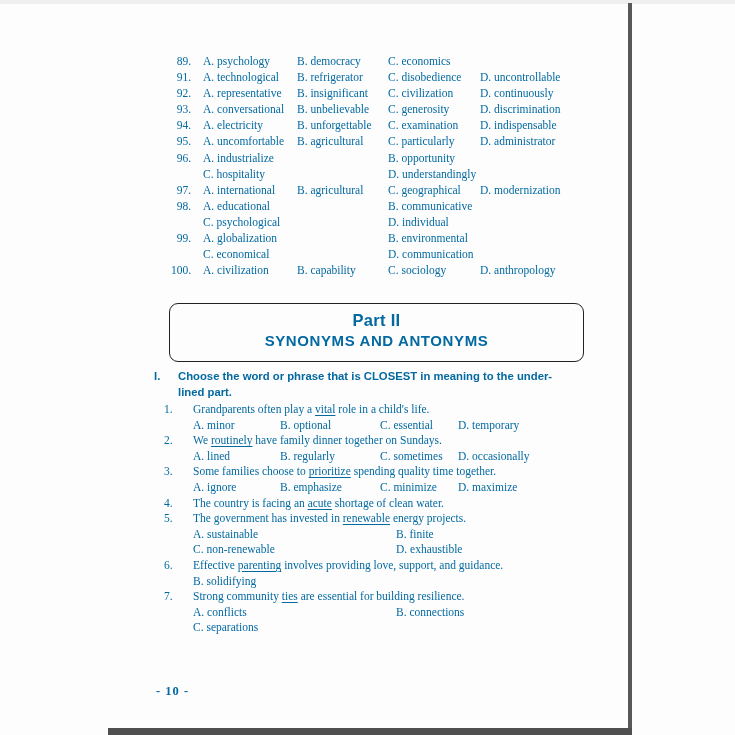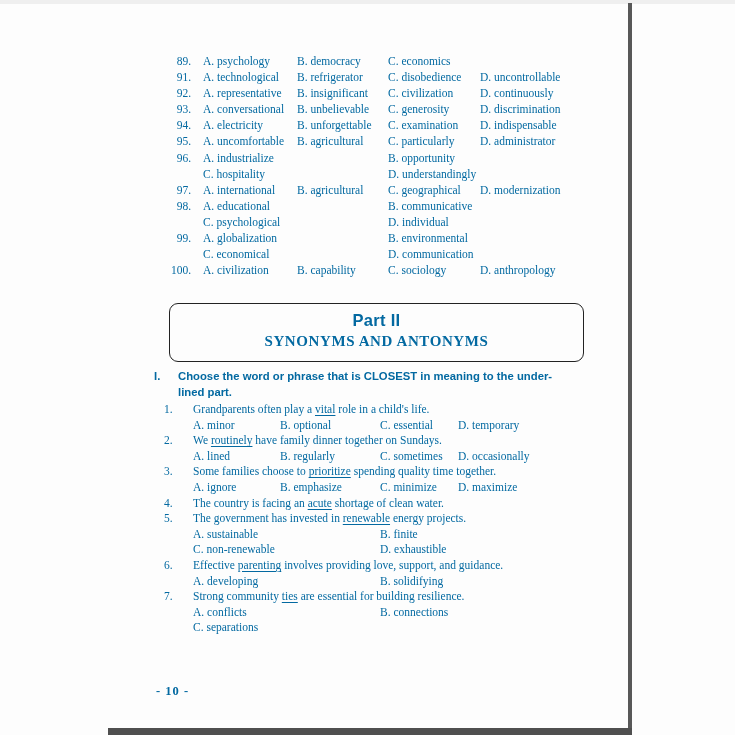--- a/index.html
+++ b/index.html
@@ -17,35 +17,35 @@
   .u-row4{display:grid;grid-template-columns:53px 94px 91px 92px auto;line-height:16.1px;white-space:nowrap;}
   .u-row2{display:grid;grid-template-columns:53px 185px auto;line-height:16.1px;white-space:nowrap;}
   .u-no{text-align:right;padding-right:12px;}
 
   .part-box{
     position:absolute;left:160px;top:303px;width:413px;height:57px;
     border:1.5px solid #222;border-radius:9px;text-align:center;
     font-family:"Liberation Sans", sans-serif;font-weight:bold;background:#fdfdfd;margin-left:9px;
   }
   .part-title{font-size:16.5px;line-height:20px;margin-top:6px;letter-spacing:0.3px;}
-  .part-sub{font-size:15px;line-height:22px;letter-spacing:0.6px;font-family:Liberation Serif, serif;}
+  .part-sub{font-size:15px;line-height:22px;letter-spacing:0.6px;}
 
   .instruction{
     position:absolute;left:152px;top:369px;width:440px;
     font-family:"Liberation Sans", sans-serif;font-weight:bold;
     font-size:11.3px;line-height:15.5px;
     display:grid;grid-template-columns:26px auto;
   }
   .inst-no{padding-left:2px;}
 
   .questions{position:absolute;left:150px;top:402px;width:470px;font-size:11.5px;}
   .q-sent{display:grid;grid-template-columns:43px auto;line-height:15.6px;white-space:nowrap;}
   .q-no{padding-left:14px;}
   .q-row4{padding-left:43px;display:grid;grid-template-columns:87px 100px 78px auto;line-height:15.6px;white-space:nowrap;}
-  .q-row2{padding-left:43px;display:grid;grid-template-columns:187px auto;line-height:15.6px;white-space:nowrap;}
+  .q-row2{padding-left:43px;display:grid;grid-template-columns:187px auto;line-height:15.6px;white-space:nowrap;gap:16px;}
   .ul{text-decoration:underline;text-underline-offset:2px;}
 
   .page-number{
     position:absolute;left:156px;top:684px;
     font-size:12.5px;font-weight:bold;letter-spacing:1px;
   }
 </style>
 </head>
 <body>
 
@@ -201,21 +201,20 @@
     <div class="q-row2">
       <span>C. non-renewable</span>
       <span>D. exhaustible</span>
     </div>
 
     <div class="q-sent">
       <span class="q-no">6.</span>
       <span><span>Effective </span><span class="ul">parenting</span><span> involves providing love, support, and guidance.</span></span>
     </div>
     <div class="q-row2">
-      <span>A. developing</span>
       <span>B. solidifying</span>
     </div>
 
     <div class="q-sent">
       <span class="q-no">7.</span>
       <span><span>Strong community </span><span class="ul">ties</span><span> are essential for building resilience.</span></span>
     </div>
     <div class="q-row2">
       <span>A. conflicts</span>
       <span>B. connections</span>

